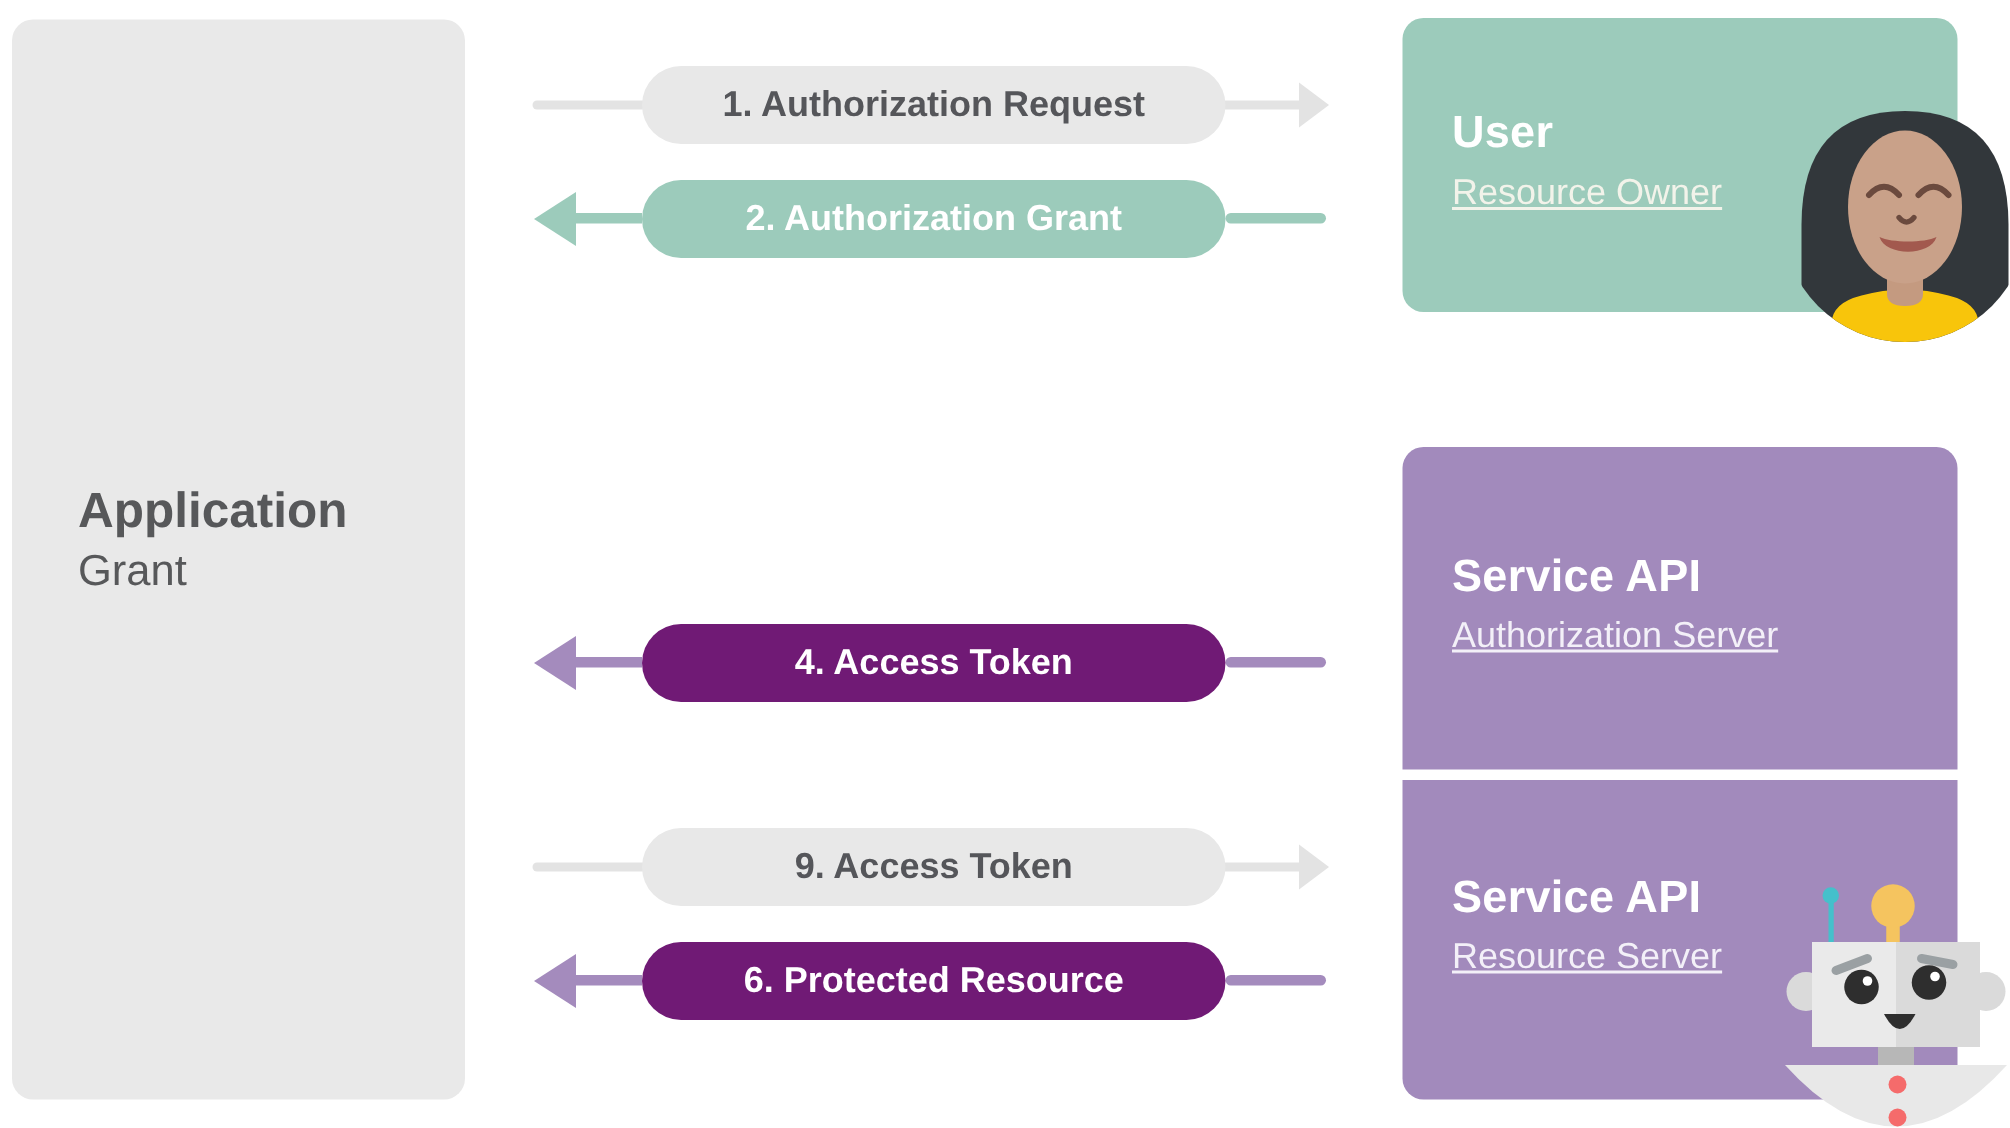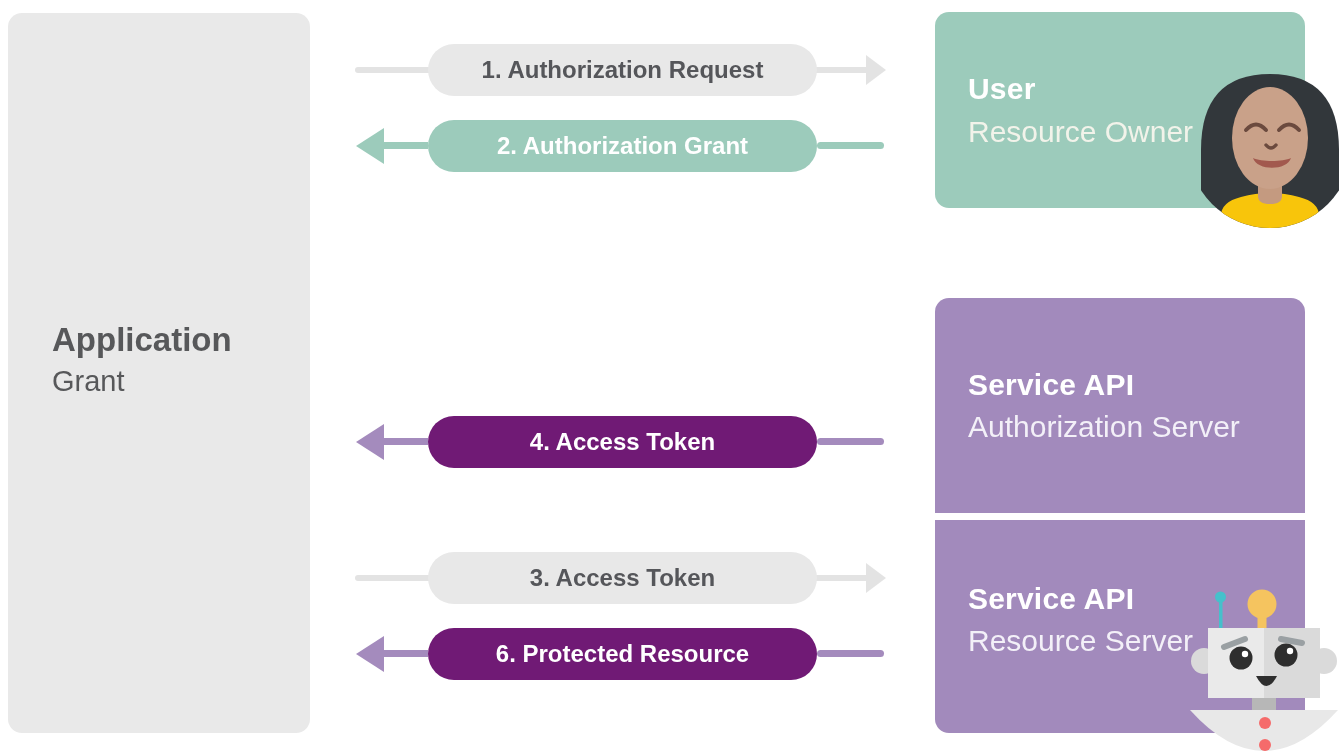--- a/index.html
+++ b/index.html
@@ -7,21 +7,21 @@
     position:relative;width:1340px;height:752px;background:#ffffff;
     overflow:hidden;font-family:"Liberation Sans",sans-serif;
   }
   
   .box{position:absolute;border-radius:14px;}
   .app-box{left:8px;top:13px;width:302px;height:720px;background:#e9e9e9;}
   .user-box{left:935px;top:12px;width:370px;height:196px;background:#9ccbbb;}
   .auth-box{left:935px;top:298px;width:370px;height:215px;background:#a28abc;border-radius:14px 14px 0 0;}
   .res-box{left:935px;top:520px;width:370px;height:213px;background:#a28abc;border-radius:0 0 14px 14px;}
   .box-title{position:absolute;left:33px;font-weight:bold;font-size:30px;color:#ffffff;letter-spacing:.2px;}
-  .box-sub{position:absolute;left:33px;font-size:30px;color:#f2f3ea;}
+  .box-sub{position:absolute;left:33px;font-size:24px;color:#f2f3ea;text-decoration:underline;}
   .auth-box .box-sub,.res-box .box-sub{color:#f3f0f8;}
   .app-title{position:absolute;left:44px;top:308px;font-weight:bold;font-size:33px;color:#57585a;}
   .app-sub{position:absolute;left:44px;top:352px;font-size:29px;color:#57585a;}
   
   .flow{position:absolute;left:355px;width:533px;height:52px;}
   .pill{
     position:absolute;left:73px;top:0;width:389px;height:52px;border-radius:26px;
     display:flex;align-items:center;justify-content:center;
     font-weight:bold;font-size:24px;
   }
@@ -94,21 +94,21 @@
     <div class="tail-r"></div>
     <div class="pill pill-purple">
       <span>4. Access Token</span>
     </div>
   </div>
 
   <div class="flow" style="top:552px">
     <div class="tail-l-gray"></div>
     <div class="head-r"></div>
     <div class="pill pill-gray">
-      <span>3. Access Token</span>
+      <span>9. Access Token</span>
     </div>
   </div>
 
   <div class="flow purple" style="top:628px">
     <div class="head-l"></div>
     <div class="line-l"></div>
     <div class="tail-r"></div>
     <div class="pill pill-purple">
       <span>6. Protected Resource</span>
     </div>

